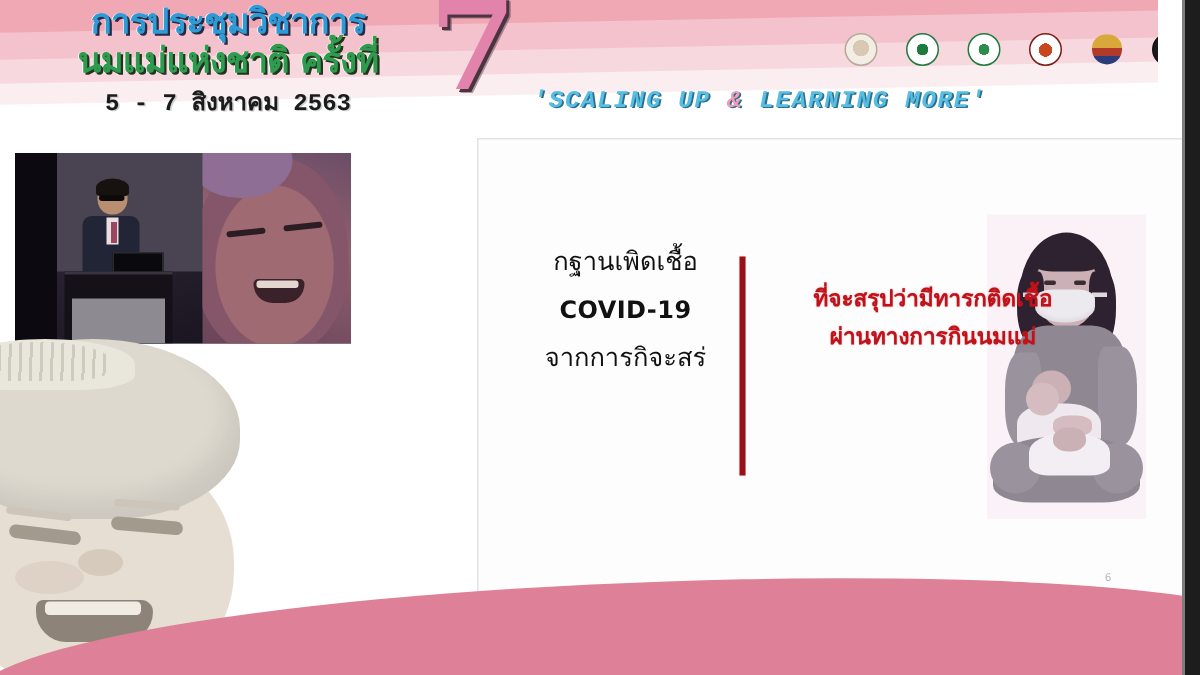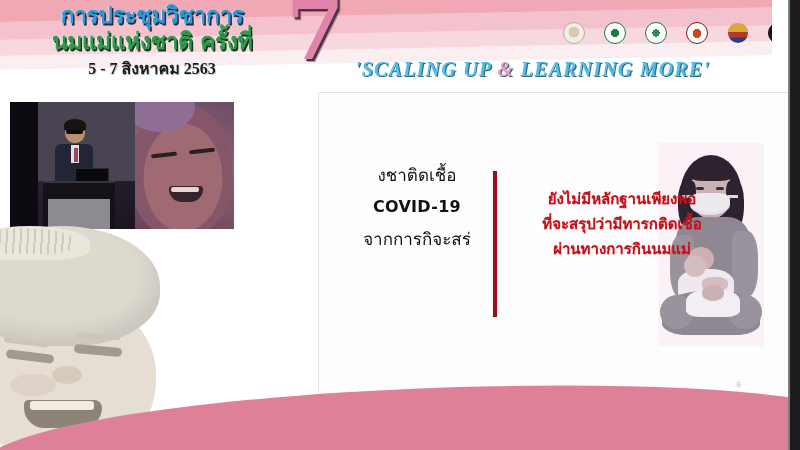--- a/index.html
+++ b/index.html
@@ -46,41 +46,41 @@
     white-space: nowrap;
   }
   .t-line2 {
     font-family: "DejaVu Sans", sans-serif;
     font-size: 23px; font-weight: bold; color: #2f9b4e;
     letter-spacing: -0.5px; line-height: 27px;
     text-shadow: 1.5px 1.5px 0 #23331f, -0.5px 0 0 #ffffff;
     white-space: nowrap;
   }
   .t-date {
-    font-family: Liberation Serif, serif;
+    font-family: Liberation Mono, monospace;
     font-size: 16px; font-weight: bold; color: #1b1b1b;
     line-height: 22px; margin-top: 3px;
     text-shadow: 1px 1px 0 #cfcfcf;
     white-space: nowrap;
   }
 
   .big-seven {
     position: absolute; left: 286px; top: -12px;
     font-family: "DejaVu Serif", serif;
     font-size: 84px; font-weight: bold;
     color: #e183ab;
     text-shadow: 2px 2px 0 #4b3340, 3px 3px 0 rgba(75,51,64,.45);
     line-height: 84px;
     letter-spacing: -2px;
   }
 
   .tagline {
     position: absolute; left: 355px; top: 58px;
-    font-family: Liberation Serif, serif;
-    font-size: 20px; font-weight: bold;
+    font-family: Liberation Mono, monospace;
+    font-size: 16px; font-weight: bold;
     color: #56bde4;
     font-style: italic;
     letter-spacing: 1.2px;
     text-shadow: 1.2px 1.2px 0 #2e6f87;
     white-space: nowrap;
   }
   .tagline .amp { color: #ef9ab8; }
 
   
   .logos {
@@ -374,21 +374,21 @@
       <div class="bp-nose"></div>
       <div class="bp-mouth"></div>
       <div class="bp-teeth"></div>
       <div class="bp-hand"></div>
     </div>
   </div>
 
   <div class="slide">
 
     <div class="q-text">
-      <div>งชาติดเชื้อ</div>
+      <div>กฐานเพิดเชื้อ</div>
       <div class="en">COVID-19</div>
       <div>จากการกิจะสร่</div>
     </div>
 
     <div class="divider"></div>
 
     <div class="illus">
       <div class="i-hair-back"></div>
       <div class="i-face"></div>
       <div class="i-hair-l"></div>
@@ -407,21 +407,20 @@
       <div class="i-baby-head"></div>
       <div class="i-baby-arm"></div>
       <div class="i-lap"></div>
       <div class="i-knee-l"></div>
       <div class="i-knee-r"></div>
       <div class="i-cloth"></div>
       <div class="i-hand"></div>
     </div>
 
     <div class="red-text">
-      <div>ยังไม่มีหลักฐานเพียงพอ</div>
       <div>ที่จะสรุปว่ามีทารกติดเชื้อ</div>
       <div>ผ่านทางการกินนมแม่</div>
     </div>
 
     <div class="slide-num">6</div>
   </div>
 
   <div class="wave2"></div>
   <div class="wave"></div>
 

